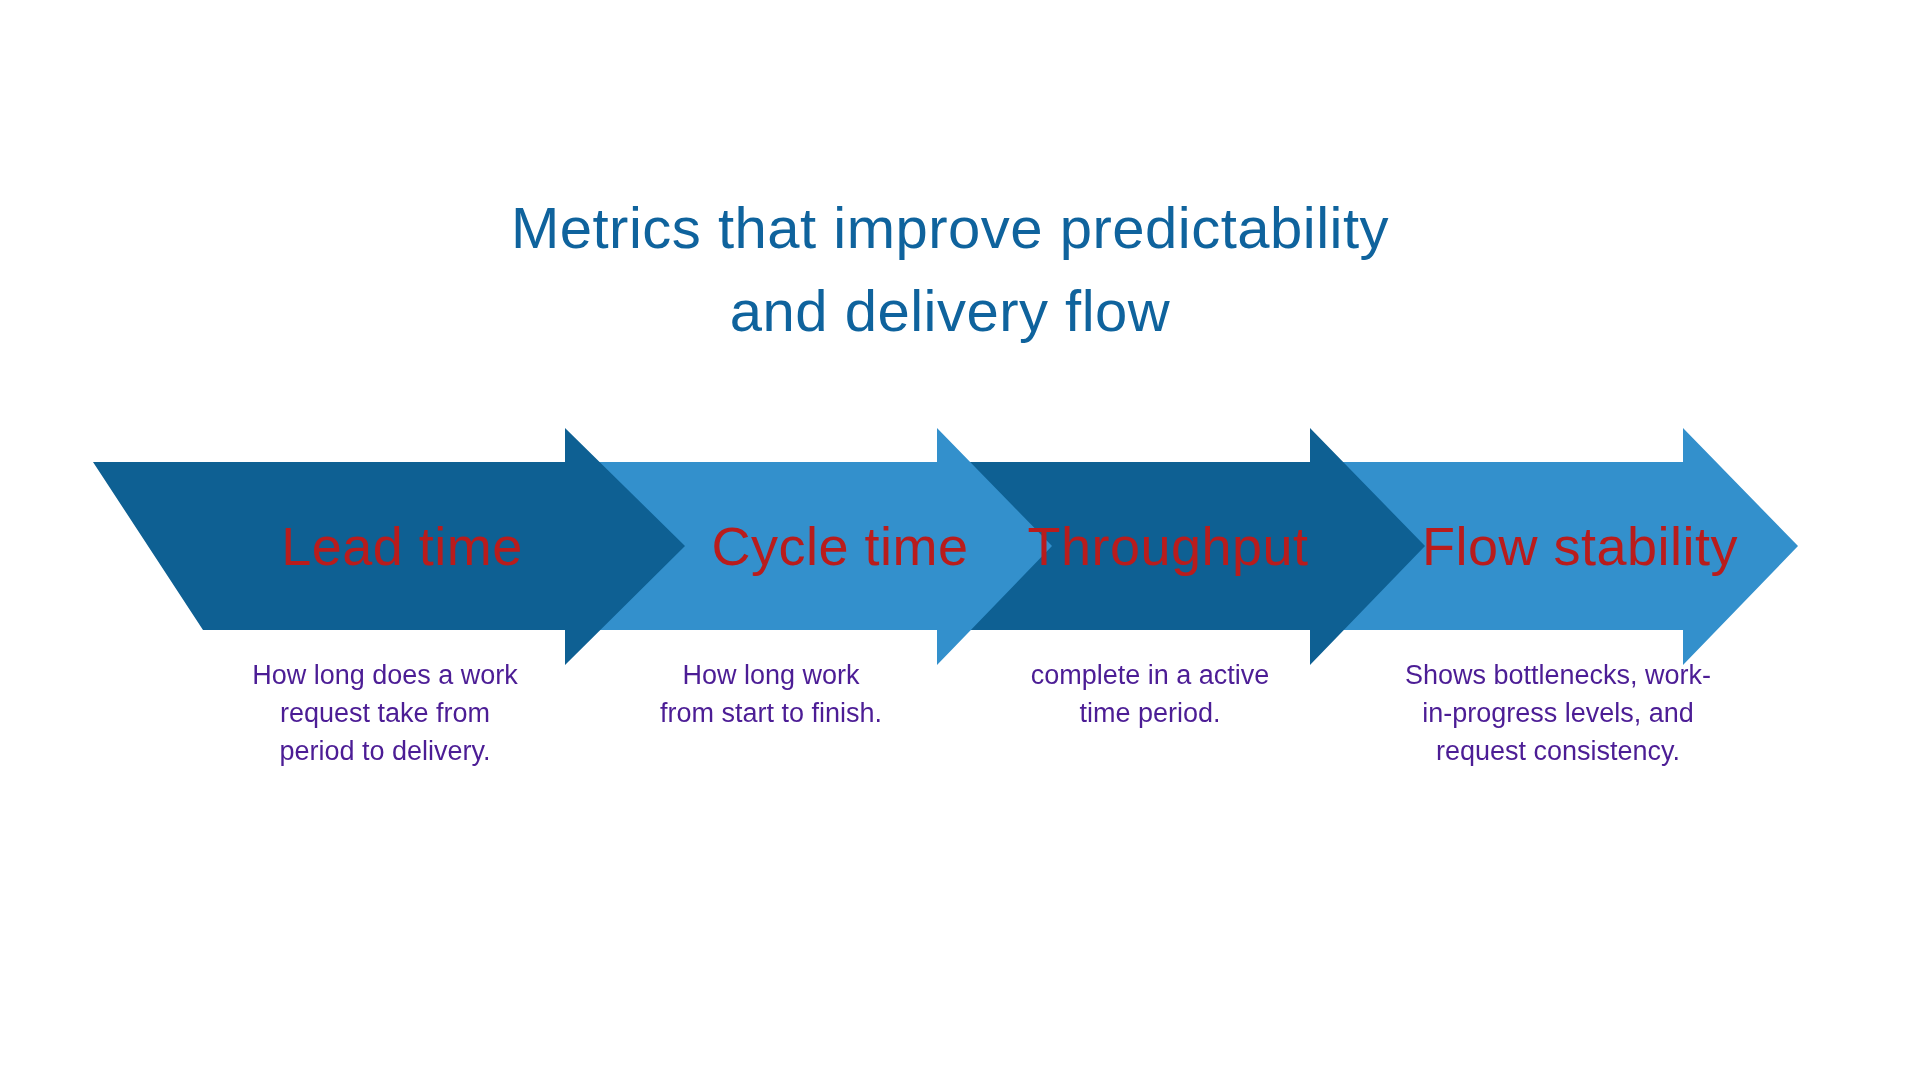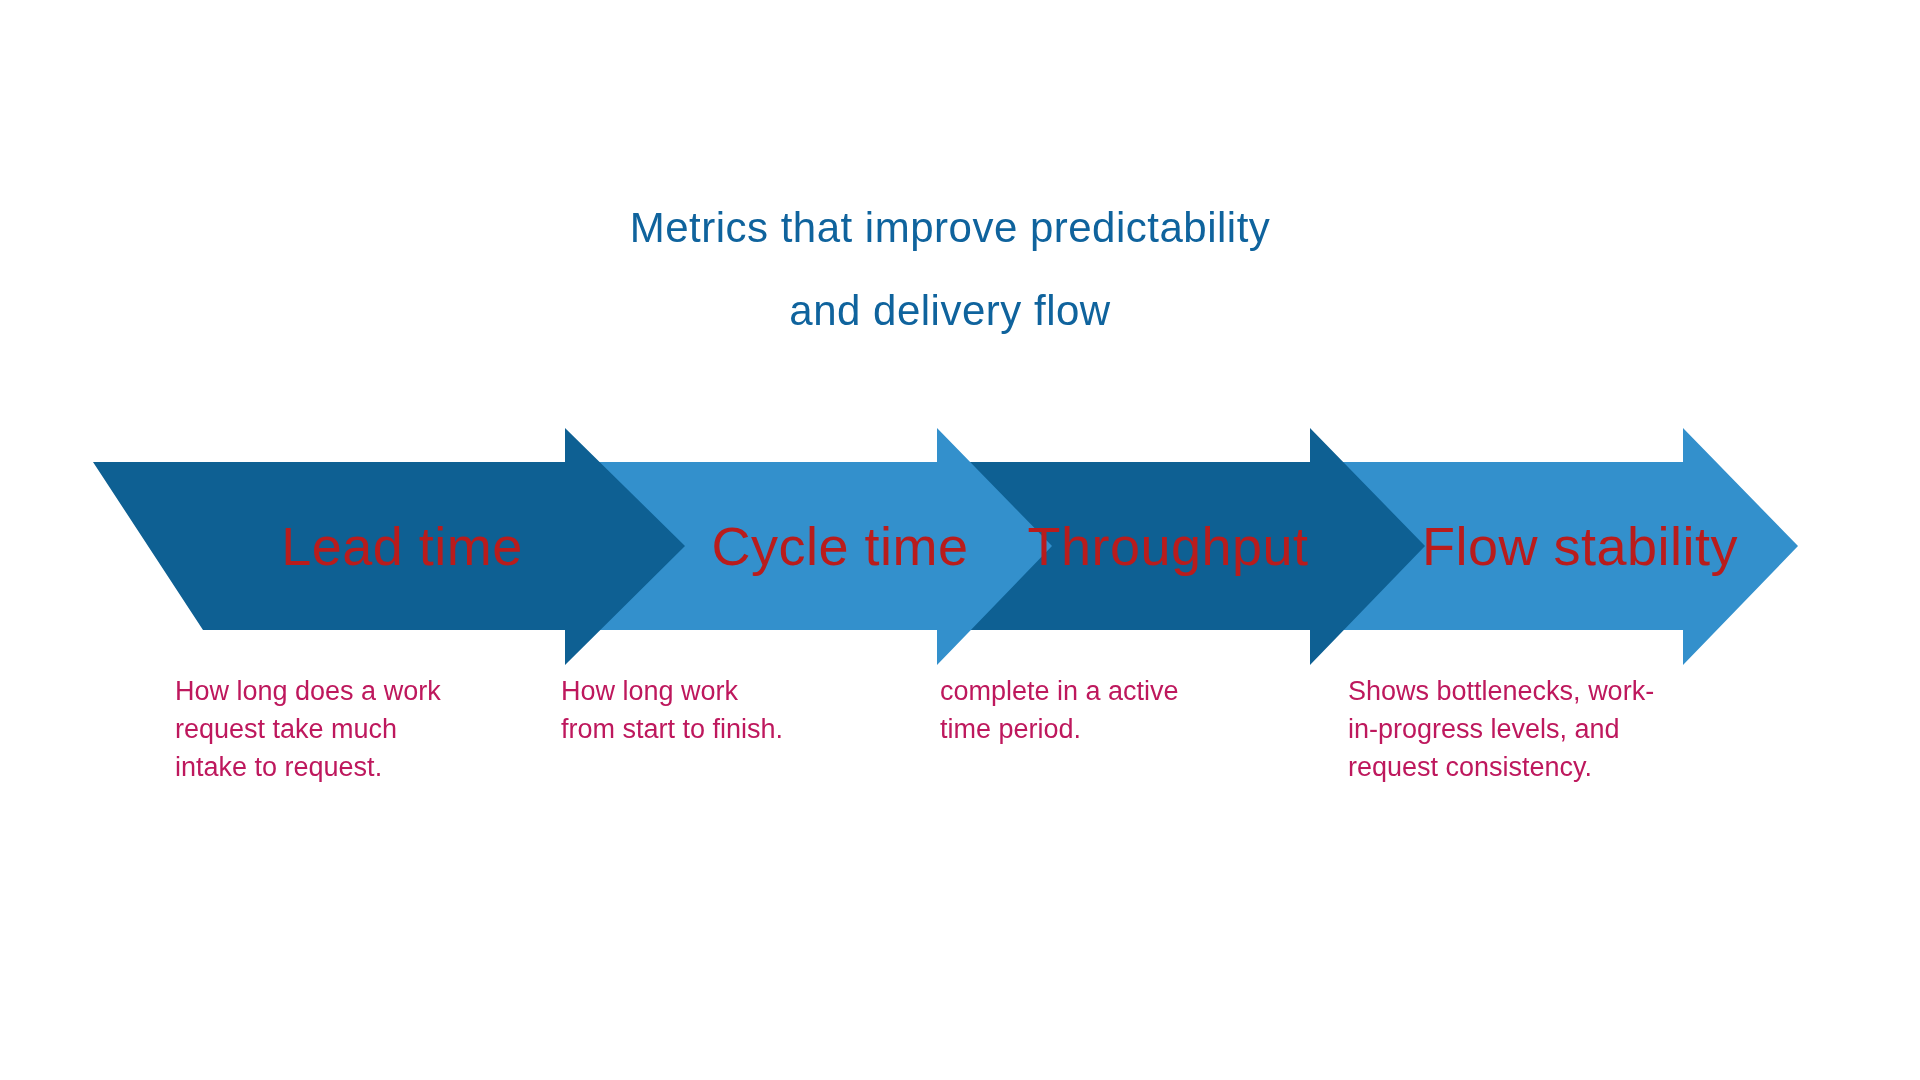--- a/index.html
+++ b/index.html
@@ -15,21 +15,21 @@
     overflow: hidden;
     font-family: "Liberation Sans", sans-serif;
   }
   .title {
     position: absolute;
     top: 186px;
     left: 0;
     width: 1900px;
     text-align: center;
     color: #0f639d;
-    font-size: 42px;
+    font-size: 58px;
     line-height: 83px;
     font-weight: 400;
     letter-spacing: 0.5px;
   }
   .arrow-svg {
     position: absolute;
     top: 0;
     left: 0;
   }
   .arrow-label {
@@ -40,24 +40,24 @@
     align-items: center;
     justify-content: center;
     color: #b91c1c;
     font-size: 54px;
     font-weight: 400;
     letter-spacing: 0.5px;
     white-space: nowrap;
   }
   .desc {
     position: absolute;
-    top: 672px;
+    top: 656px;
     width: 420px;
-    text-align: left;
-    color: #be185d;
+    text-align: center;
+    color: #4c1d95;
     font-size: 27px;
     line-height: 38px;
     font-weight: 400;
   }
 </style>
 </head>
 <body>
 
 <div class="canvas">
 
@@ -73,22 +73,22 @@
     <polygon points="93,462 565,462 565,428 685,546 565,665 565,630 203,630" fill="#0e6093"></polygon>
   </svg>
 
   <div class="arrow-label" style="left:162px; width:480px;">Lead time</div>
   <div class="arrow-label" style="left:600px; width:480px;">Cycle time</div>
   <div class="arrow-label" style="left:928px; width:480px;">Throughput</div>
   <div class="arrow-label" style="left:1340px; width:480px;">Flow stability</div>
 
   <div class="desc" style="left:175px;">
     <div>How long does a work</div>
-    <div>request take much</div>
-    <div>intake to request.</div>
+    <div>request take from</div>
+    <div>period to delivery.</div>
   </div>
 
   <div class="desc" style="left:561px;">
     <div>How long work</div>
     <div>from start to finish.</div>
   </div>
 
   <div class="desc" style="left:940px;">
     <div>complete in a active</div>
     <div>time period.</div>

